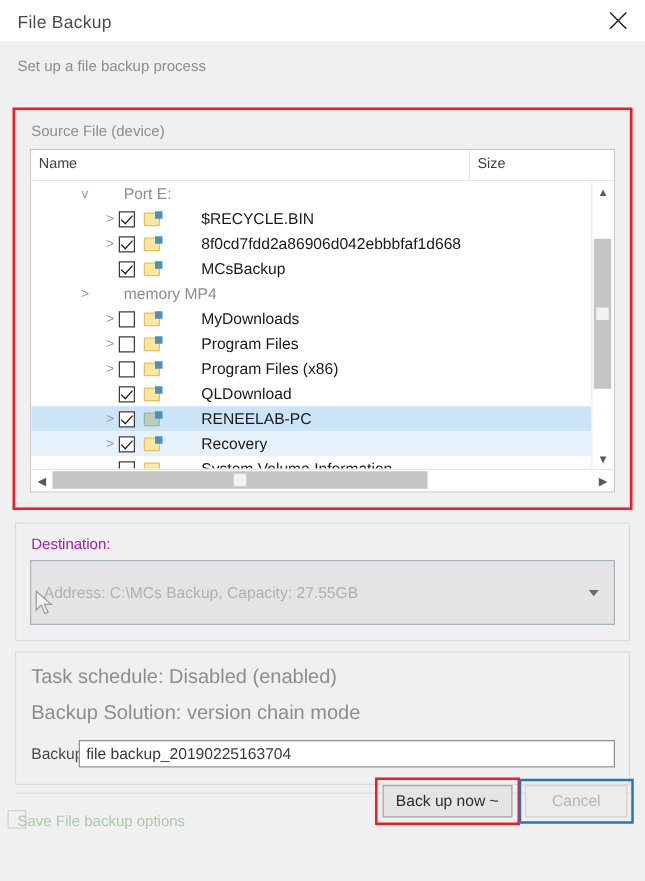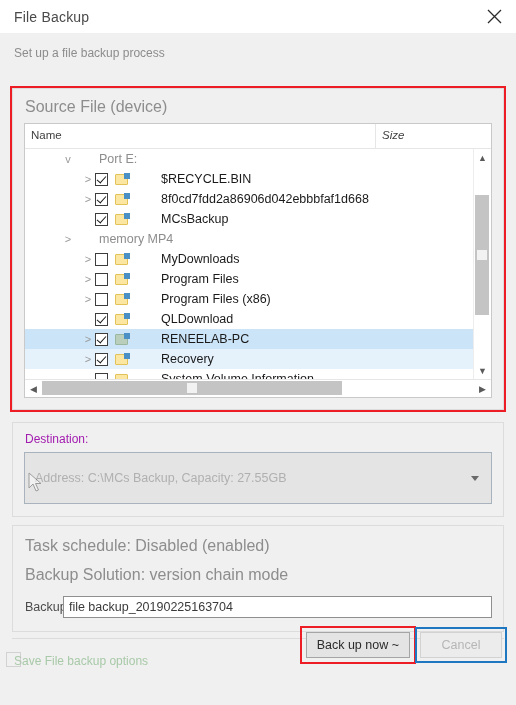--- a/index.html
+++ b/index.html
@@ -22,30 +22,30 @@
   .close-btn svg{display:block;}
 
   
   .subtitle{padding:13px 0 28px 14px;font-size:12px;color:#8c8c8c;flex:0 0 auto;}
 
   
   .source-wrap{margin:0 12px;position:relative;flex:0 0 auto;}
   .redbox{position:absolute;left:-2px;top:-2px;right:-2px;bottom:-2px;
           border:2px solid #ee1c25;pointer-events:none;z-index:5;}
   .group{background:#f0f0f0;border:1px solid #dcdcdc;}
-  .group-label{padding:9px 0 7px 12px;color:#8d8d8d;font-size:16px;}
+  .group-label{padding:9px 0 7px 12px;color:#8d8d8d;font-size:12px;}
 
   .tree-panel{margin:0 11px 11px 11px;border:1px solid #c9c9c9;background:#fff;
               position:relative;height:275px;box-sizing:border-box;
               display:flex;flex-direction:column;}
   .tree-head{height:24px;border-bottom:1px solid #e6e6e6;display:flex;flex:0 0 auto;
              background:#fff;}
   .th{font-size:11.5px;color:#404040;padding:5px 0 0 6px;box-sizing:border-box;}
   .th.name{flex:0 0 350px;}
-  .th.size{flex:1;border-left:1px solid #e6e6e6;padding-left:6px;font-style:italic;}
+  .th.size{flex:1;border-left:1px solid #e6e6e6;padding-left:6px;}
   .tree-body{flex:1;position:relative;overflow:hidden;background:#fff;}
   .rows{position:absolute;left:0;top:0;right:17px;}
 
   .row{height:20px;display:flex;align-items:center;white-space:nowrap;font-size:12.5px;
        color:#1a1a1a;padding-left:6px;box-sizing:border-box;}
   .row.sel-dark{background:#cce4f7;}
   .row.sel-light{background:#e5f2fc;}
   .row.drive{color:#8d8d8d;font-size:12.5px;}
 
   .ind{flex:0 0 auto;}

